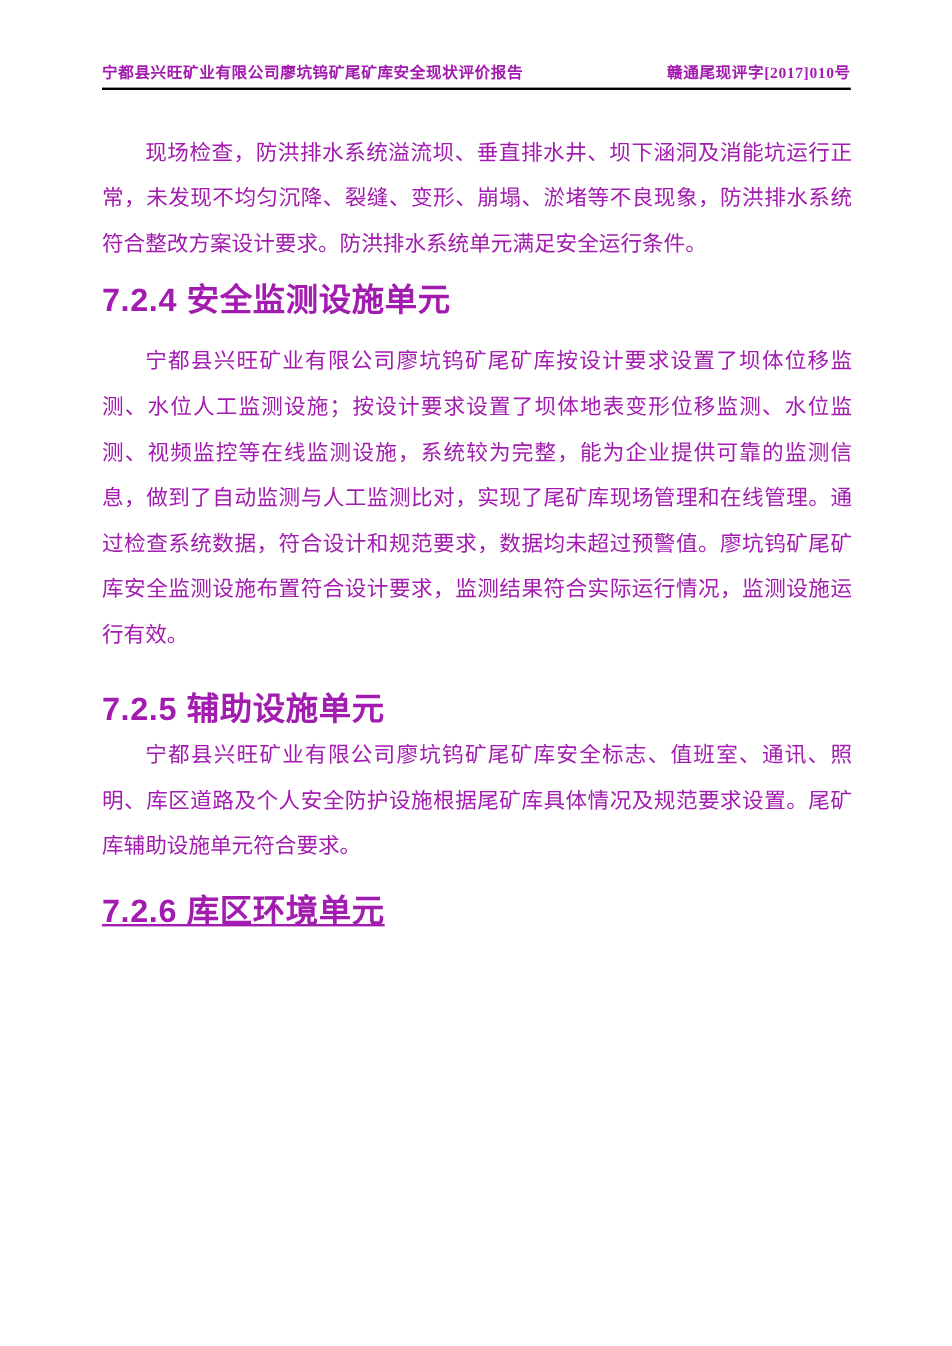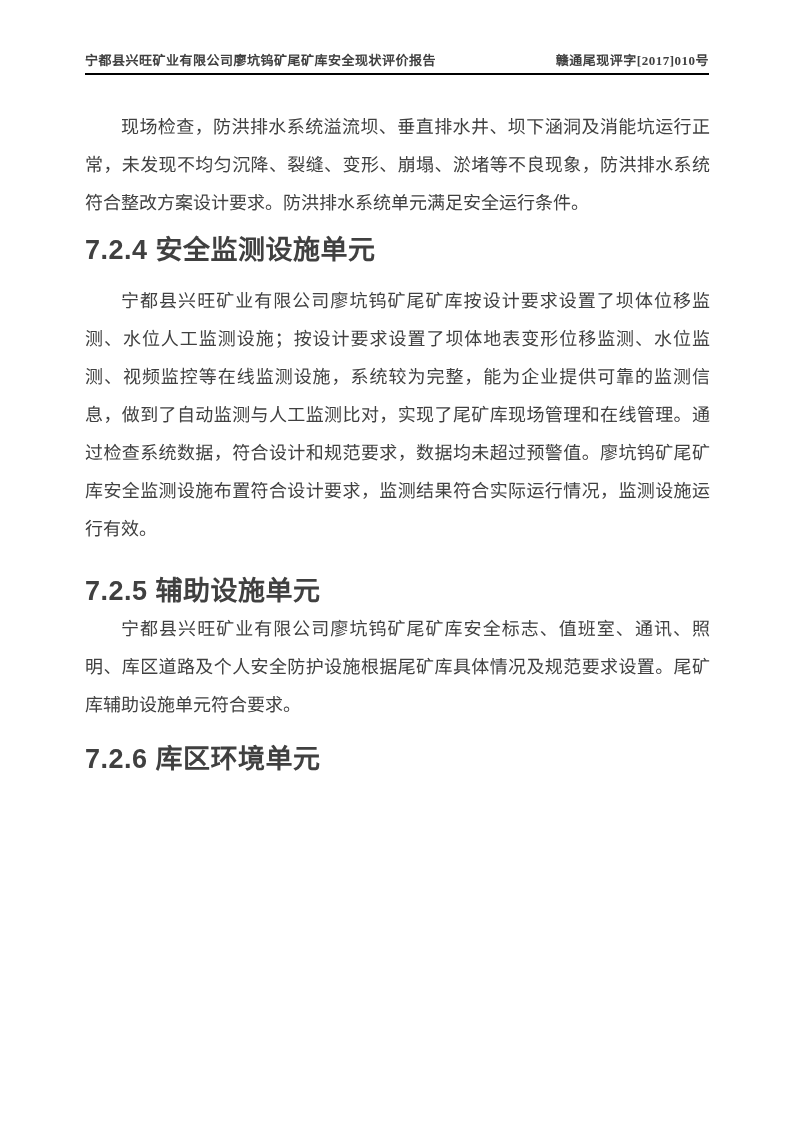--- a/index.html
+++ b/index.html
@@ -6,21 +6,21 @@
     margin: 0;
     padding: 0;
     background: #ffffff;
   }
   .page {
     position: relative;
     width: 793px;
     height: 924px;
     margin: 0 auto;
     background: #ffffff;
-    color: #404040;
+    color: #a21caf;
     font-family: "Liberation Serif", "DejaVu Serif", serif;
     overflow: hidden;
   }
   
   .page-header {
     position: absolute;
     top: 54px;
     left: 85px;
     width: 624px;
     display: flex;
@@ -54,21 +54,21 @@
     font-family: "Liberation Sans", "DejaVu Sans", sans-serif;
     font-size: 27px;
     font-weight: bold;
     line-height: 38px;
     letter-spacing: 0.5px;
   }
   .content h2#h-724 { margin-top: 9px; }
   .content p#p-2    { margin-top: 13px; }
   .content h2#h-725 { margin-top: 24px; }
   .content p#p-3    { margin-top: 0; }
-  .content h2#h-726 { margin-top: 16px; }
+  .content h2#h-726 { margin-top: 16px; text-decoration: underline; }
   .content p#p-4    { margin-top: 13px; }
   
   .page-footer {
     position: absolute;
     top: 1038px;
     left: 85px;
     width: 624px;
     height: 18px;
     font-size: 12.5px;
     line-height: 16px;

